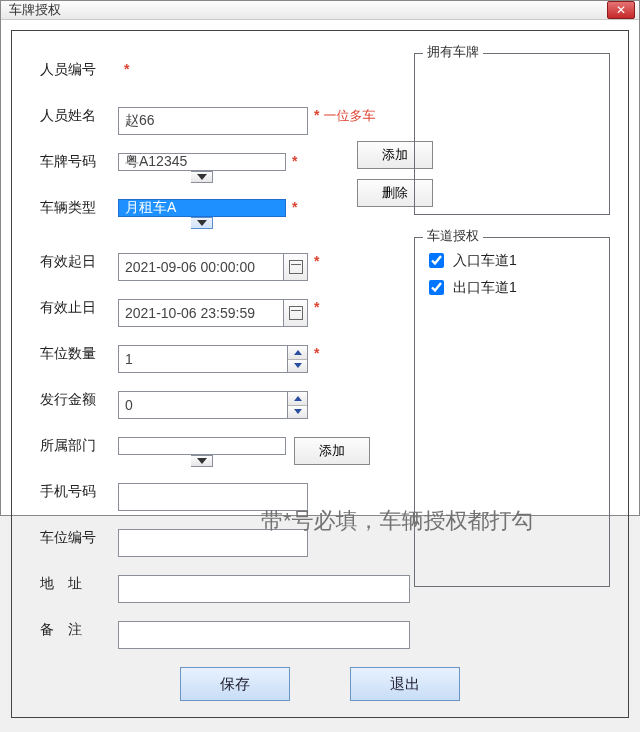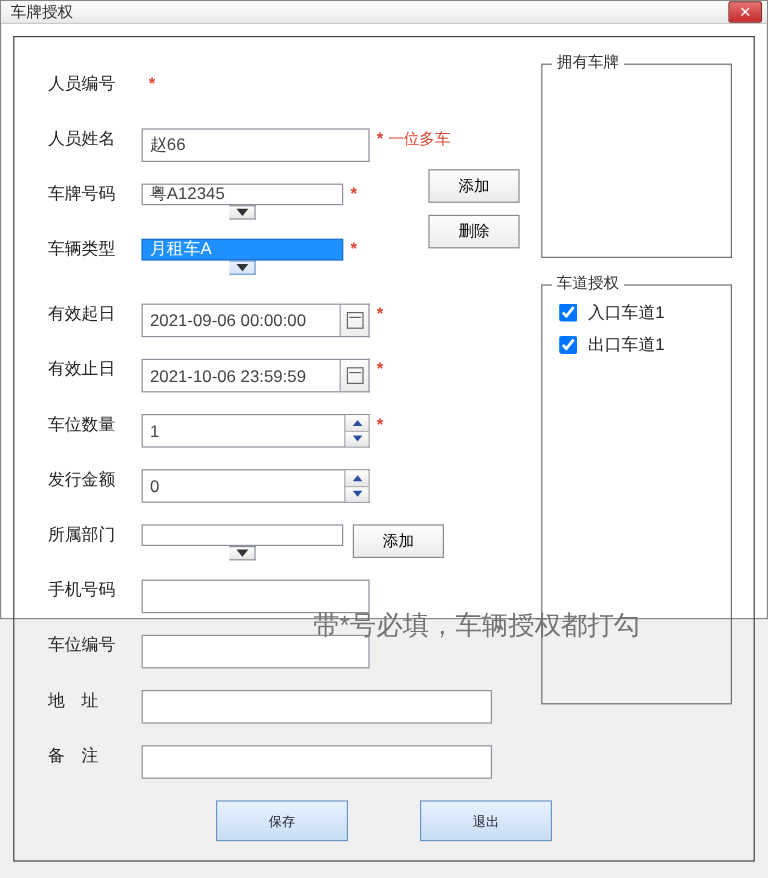--- a/index.html
+++ b/index.html
@@ -140,21 +140,20 @@
     position:absolute;
     right: 18px;
     top: 22px;
     width: 196px;
   }
   .group {
     position: relative;
     border: 1px solid #6b6f78;
     padding: 8px;
     margin-bottom: 22px;
-    margin-left: 37px;
   }
   .group-title {
     position:absolute;
     top:-11px; left:8px;
     background:#fff;
     padding: 0 4px;
     font-size: 13px;
     color:#333;
   }
   .owned-box { height: 162px; }
@@ -189,21 +188,21 @@
     left:0; right:0; bottom: 16px;
     display:flex;
     justify-content:center;
     gap: 60px;
   }
   .big-btn {
     width: 110px; height: 34px;
     border:1px solid #6a95c7;
     background: linear-gradient(#e8f2fe,#c8ddf6);
     cursor:pointer;
-    font-size:11px;
+    font-size:15px;
     color:#223;
   }
 </style>
 </head>
 <body>
 
 <div class="window">
   <div class="titlebar">
     <span>车牌授权</span>
     <span class="spacer"></span>

